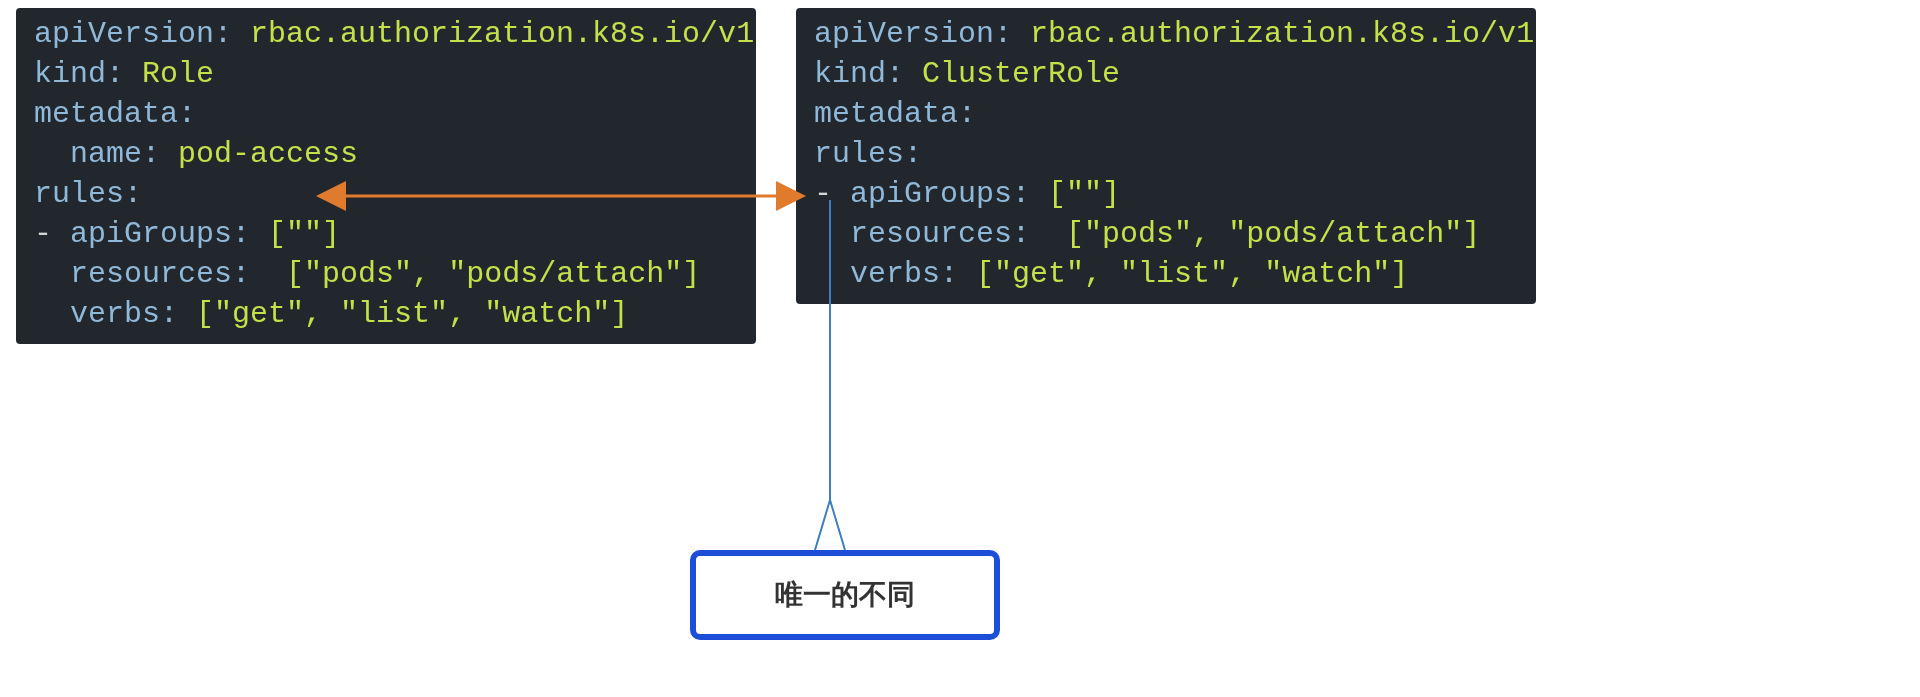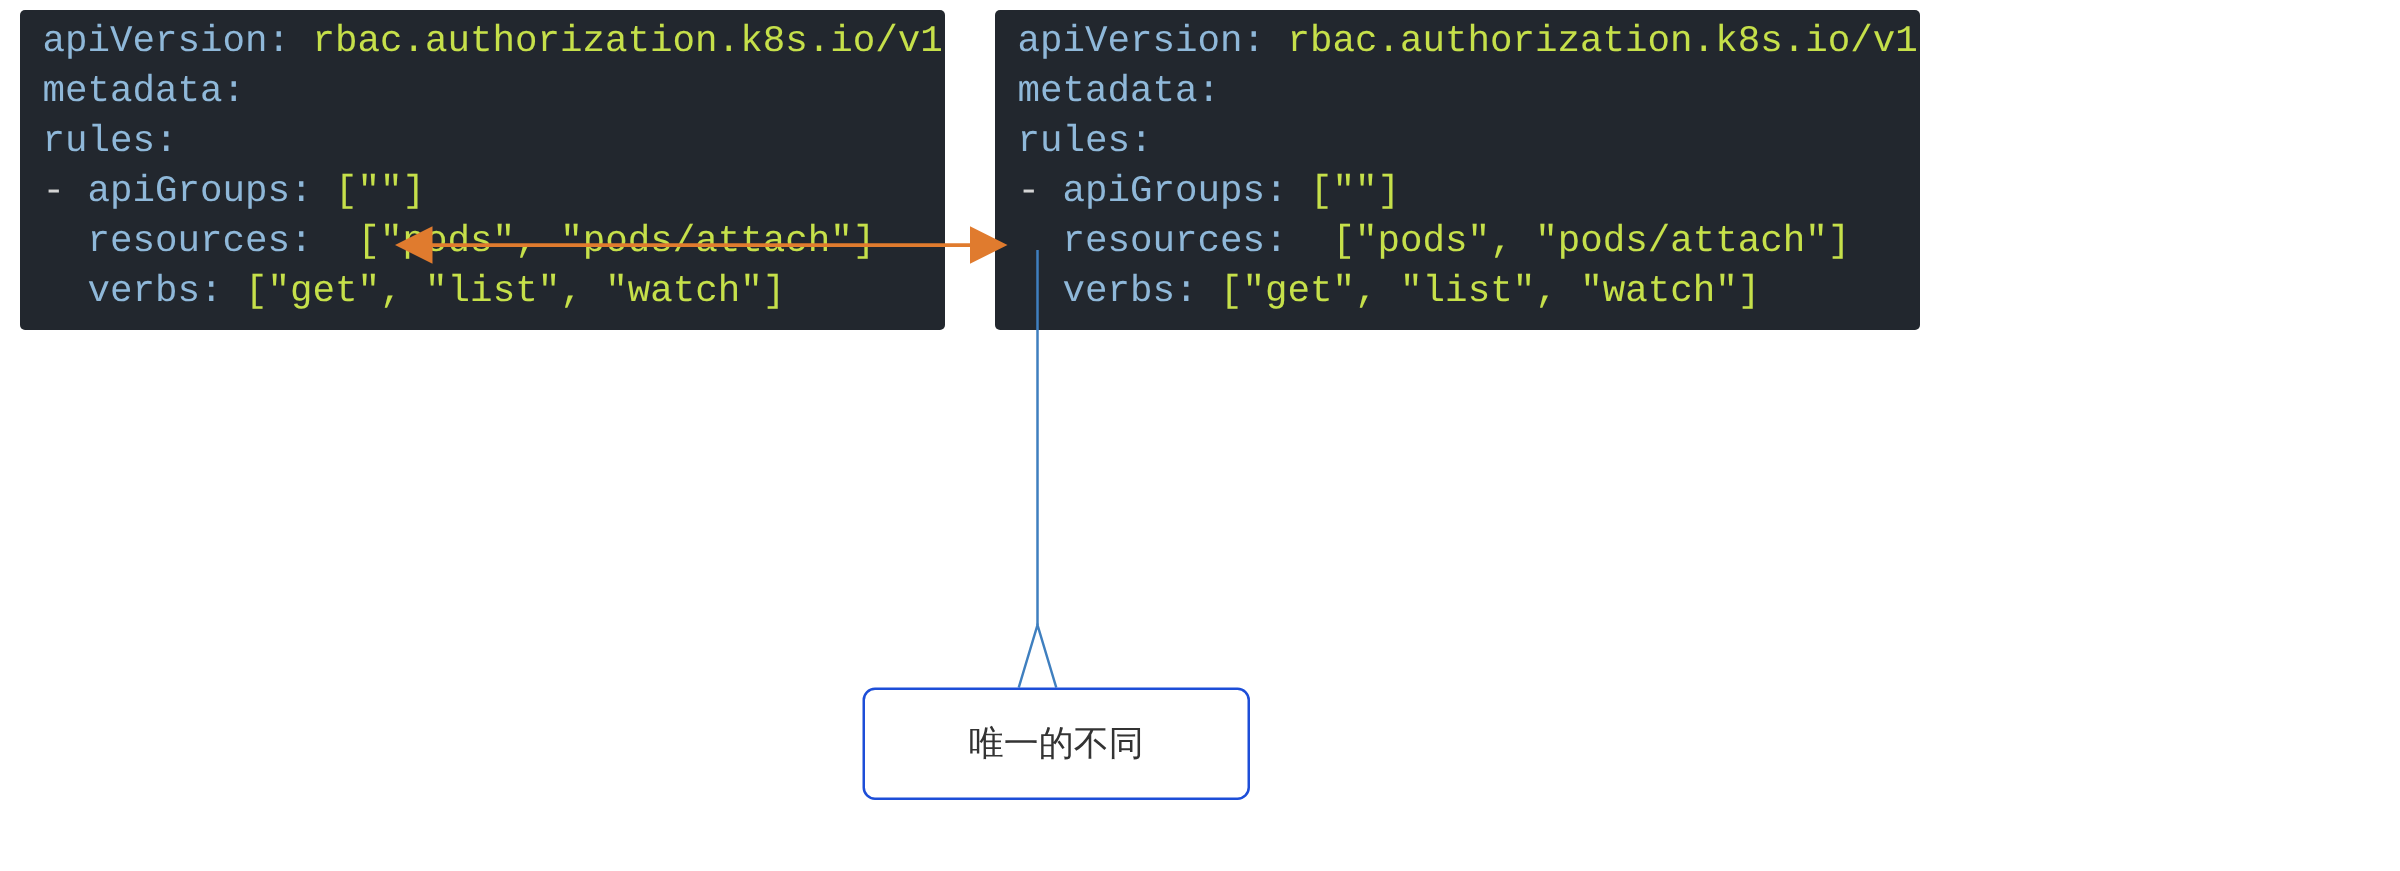--- a/index.html
+++ b/index.html
@@ -38,54 +38,58 @@
   .tok-punct  { color: #c6e04a; font-weight: 500; }
   .tok-str    { color: #c6e04a; font-weight: 500; }
 
   
   .callout {
     position: absolute;
     left: 690px;
     top: 550px;
     width: 310px;
     height: 90px;
-    border: 2px solid #1d4ed8;
+    border: 6px solid #1d4ed8;
     border-radius: 10px;
     background: #ffffff;
     display: flex;
     align-items: center;
     justify-content: center;
     font-family: "PingFang SC", "Microsoft YaHei", sans-serif;
     font-size: 28px;
     color: #333;
+    font-weight: bold;
   }
 
   
   svg.connectors {
     position: absolute;
     left: 0; top: 0;
     width: 1920px; height: 697px;
     pointer-events: none;
   }
 </style>
 </head>
 <body>
 
 <div class="stage">
 
   <div id="block-left" class="code-block">
       <div class="code-line"><span class="tok-key">apiVersion</span><span class="tok-colon">: </span><span class="tok-val">rbac.authorization.k8s.io/v1</span></div>
+      <div class="code-line"><span class="tok-key">kind</span><span class="tok-colon">: </span><span class="tok-val">Role</span></div>
       <div class="code-line"><span class="tok-key">metadata</span><span class="tok-colon">:</span></div>
+      <div class="code-line">  <span class="tok-key">name</span><span class="tok-colon">: </span><span class="tok-val">pod-access</span></div>
       <div class="code-line"><span class="tok-key">rules</span><span class="tok-colon">:</span></div>
       <div class="code-line"><span class="tok-dash">- </span><span class="tok-key">apiGroups</span><span class="tok-colon">: </span><span class="tok-punct">[</span><span class="tok-str">""</span><span class="tok-punct">]</span></div>
       <div class="code-line">  <span class="tok-key">resources</span><span class="tok-colon">:  </span><span class="tok-punct">[</span><span class="tok-str">"pods"</span><span class="tok-punct">, </span><span class="tok-str">"pods/attach"</span><span class="tok-punct">]</span></div>
       <div class="code-line">  <span class="tok-key">verbs</span><span class="tok-colon">: </span><span class="tok-punct">[</span><span class="tok-str">"get"</span><span class="tok-punct">, </span><span class="tok-str">"list"</span><span class="tok-punct">, </span><span class="tok-str">"watch"</span><span class="tok-punct">]</span></div>
     </div>
   <div id="block-right" class="code-block">
       <div class="code-line"><span class="tok-key">apiVersion</span><span class="tok-colon">: </span><span class="tok-val">rbac.authorization.k8s.io/v1</span></div>
+      <div class="code-line"><span class="tok-key">kind</span><span class="tok-colon">: </span><span class="tok-val">ClusterRole</span></div>
       <div class="code-line"><span class="tok-key">metadata</span><span class="tok-colon">:</span></div>
       <div class="code-line"><span class="tok-key">rules</span><span class="tok-colon">:</span></div>
       <div class="code-line"><span class="tok-dash">- </span><span class="tok-key">apiGroups</span><span class="tok-colon">: </span><span class="tok-punct">[</span><span class="tok-str">""</span><span class="tok-punct">]</span></div>
       <div class="code-line">  <span class="tok-key">resources</span><span class="tok-colon">:  </span><span class="tok-punct">[</span><span class="tok-str">"pods"</span><span class="tok-punct">, </span><span class="tok-str">"pods/attach"</span><span class="tok-punct">]</span></div>
       <div class="code-line">  <span class="tok-key">verbs</span><span class="tok-colon">: </span><span class="tok-punct">[</span><span class="tok-str">"get"</span><span class="tok-punct">, </span><span class="tok-str">"list"</span><span class="tok-punct">, </span><span class="tok-str">"watch"</span><span class="tok-punct">]</span></div>
     </div>
 
   <svg class="connectors">
     <defs>
       <marker id="arrowhead-l" markerWidth="10" markerHeight="10" refX="2" refY="5" orient="auto">

